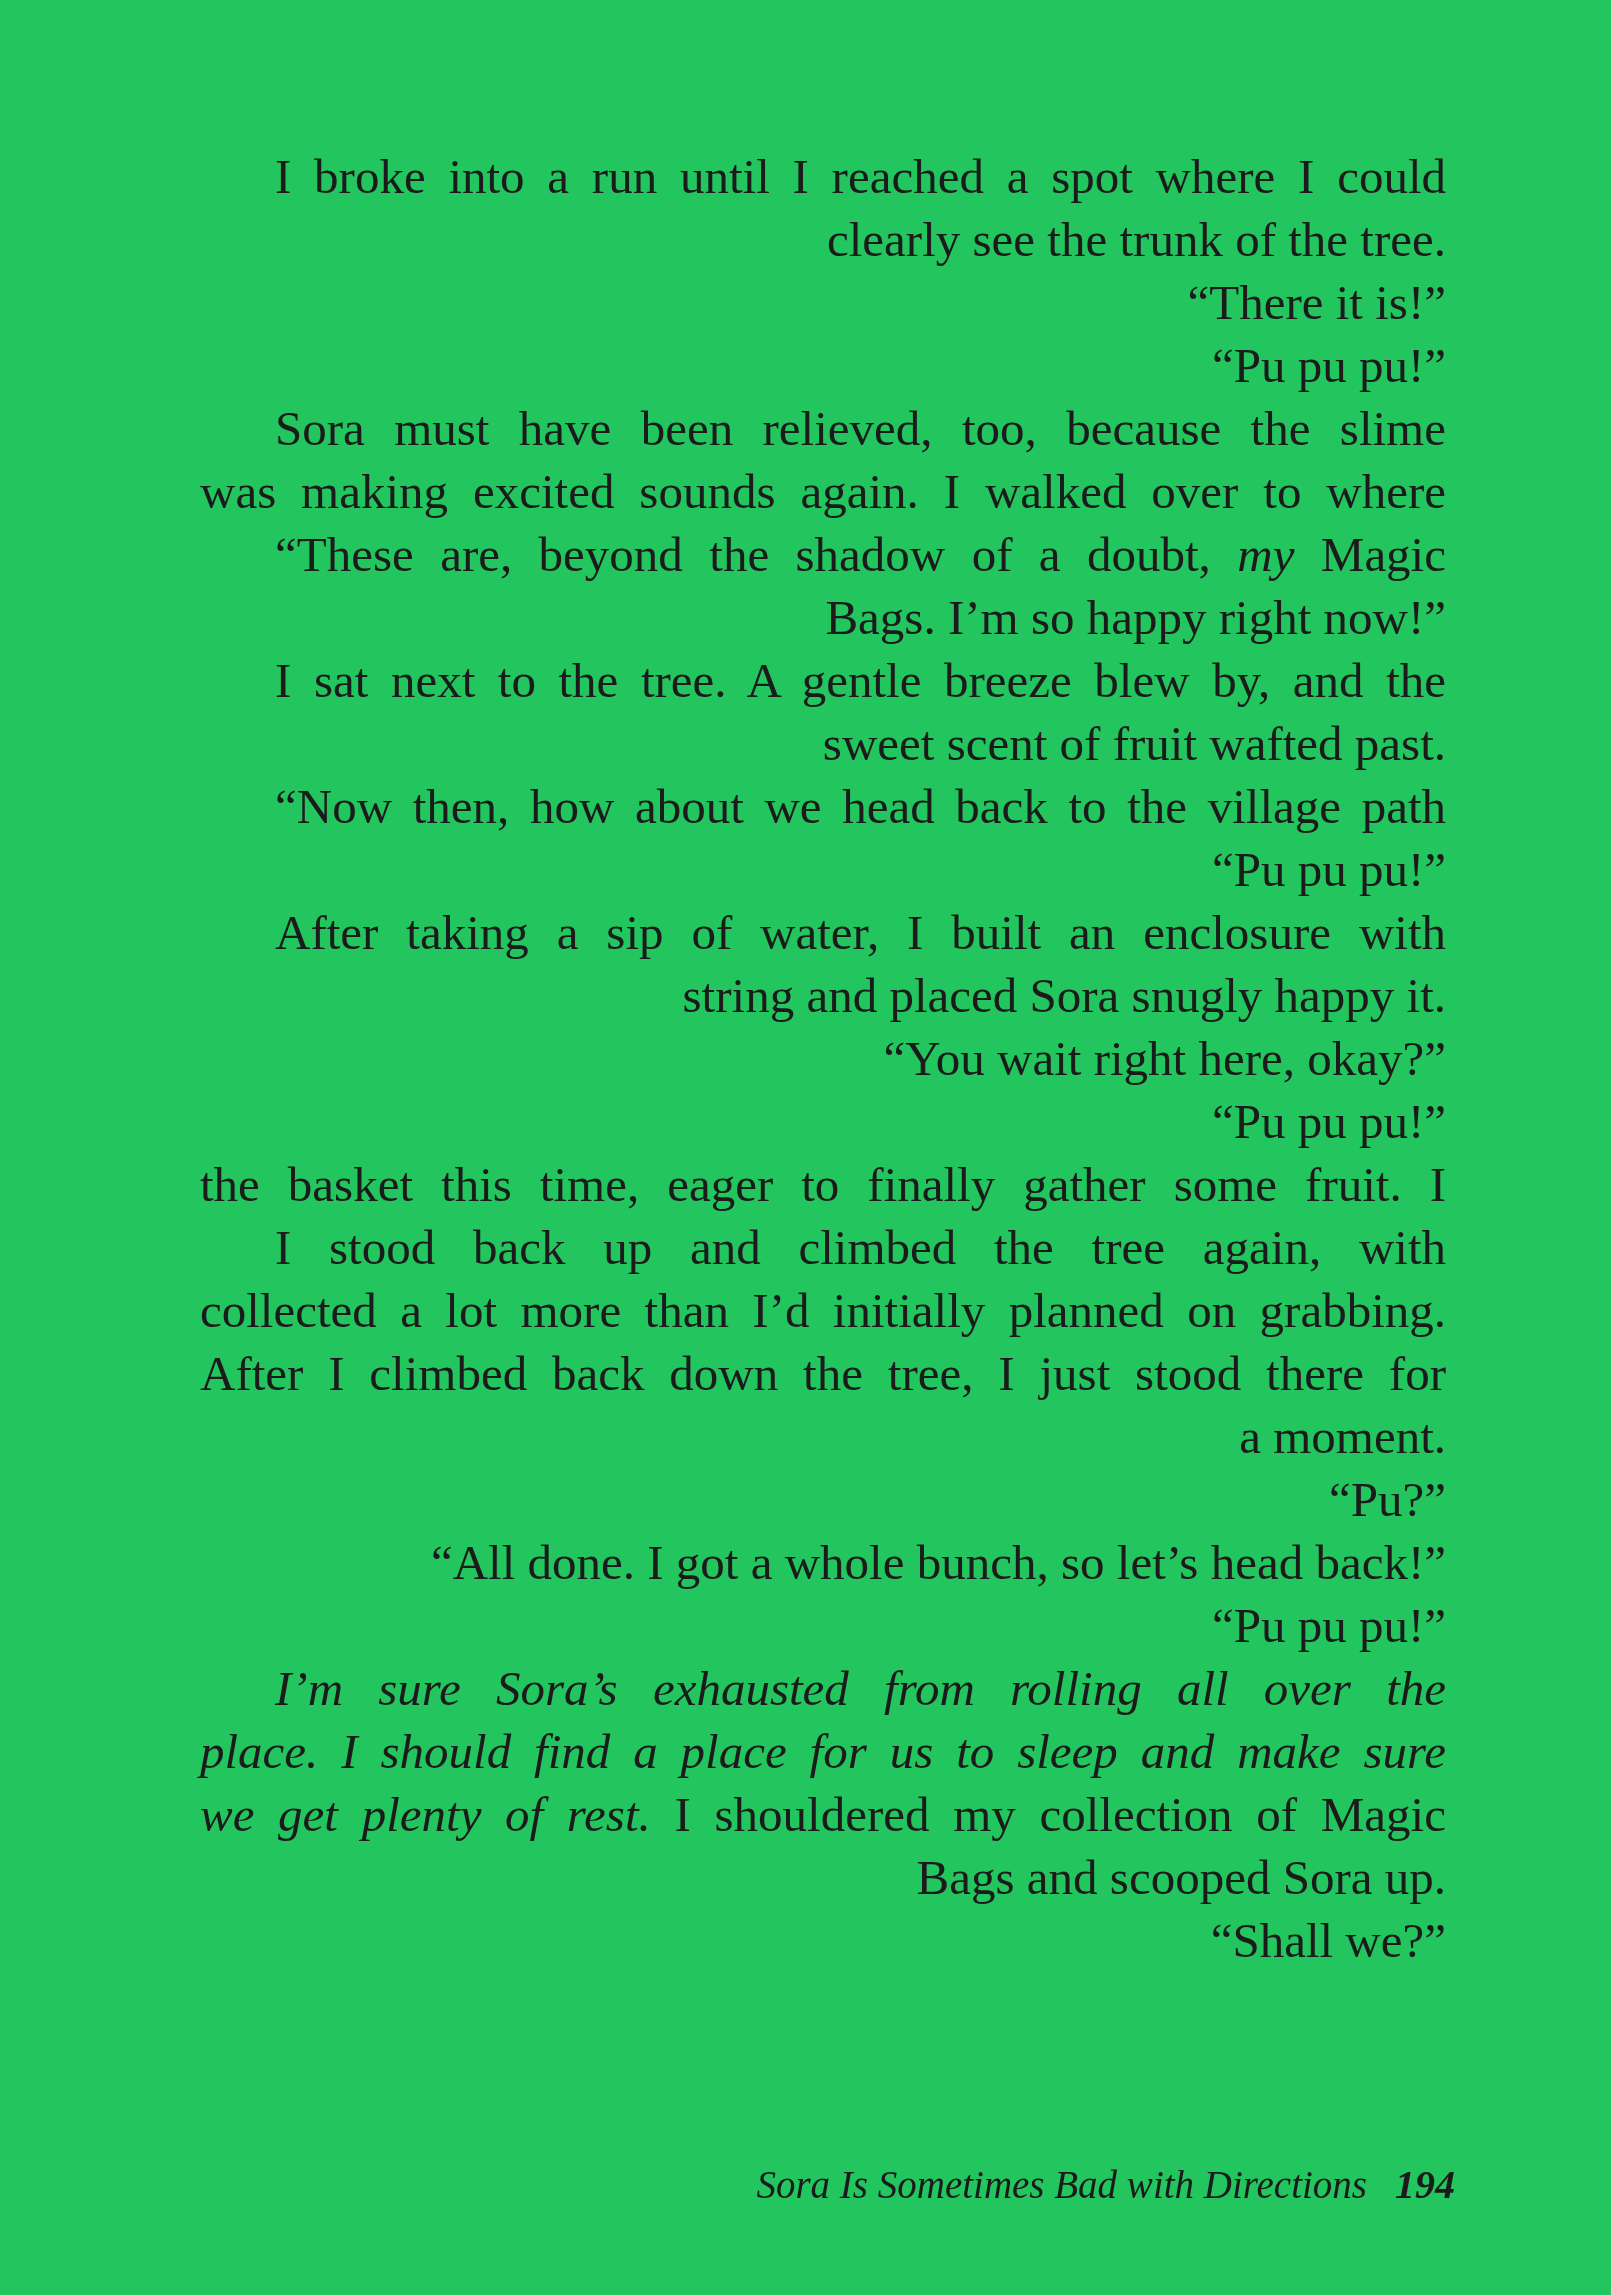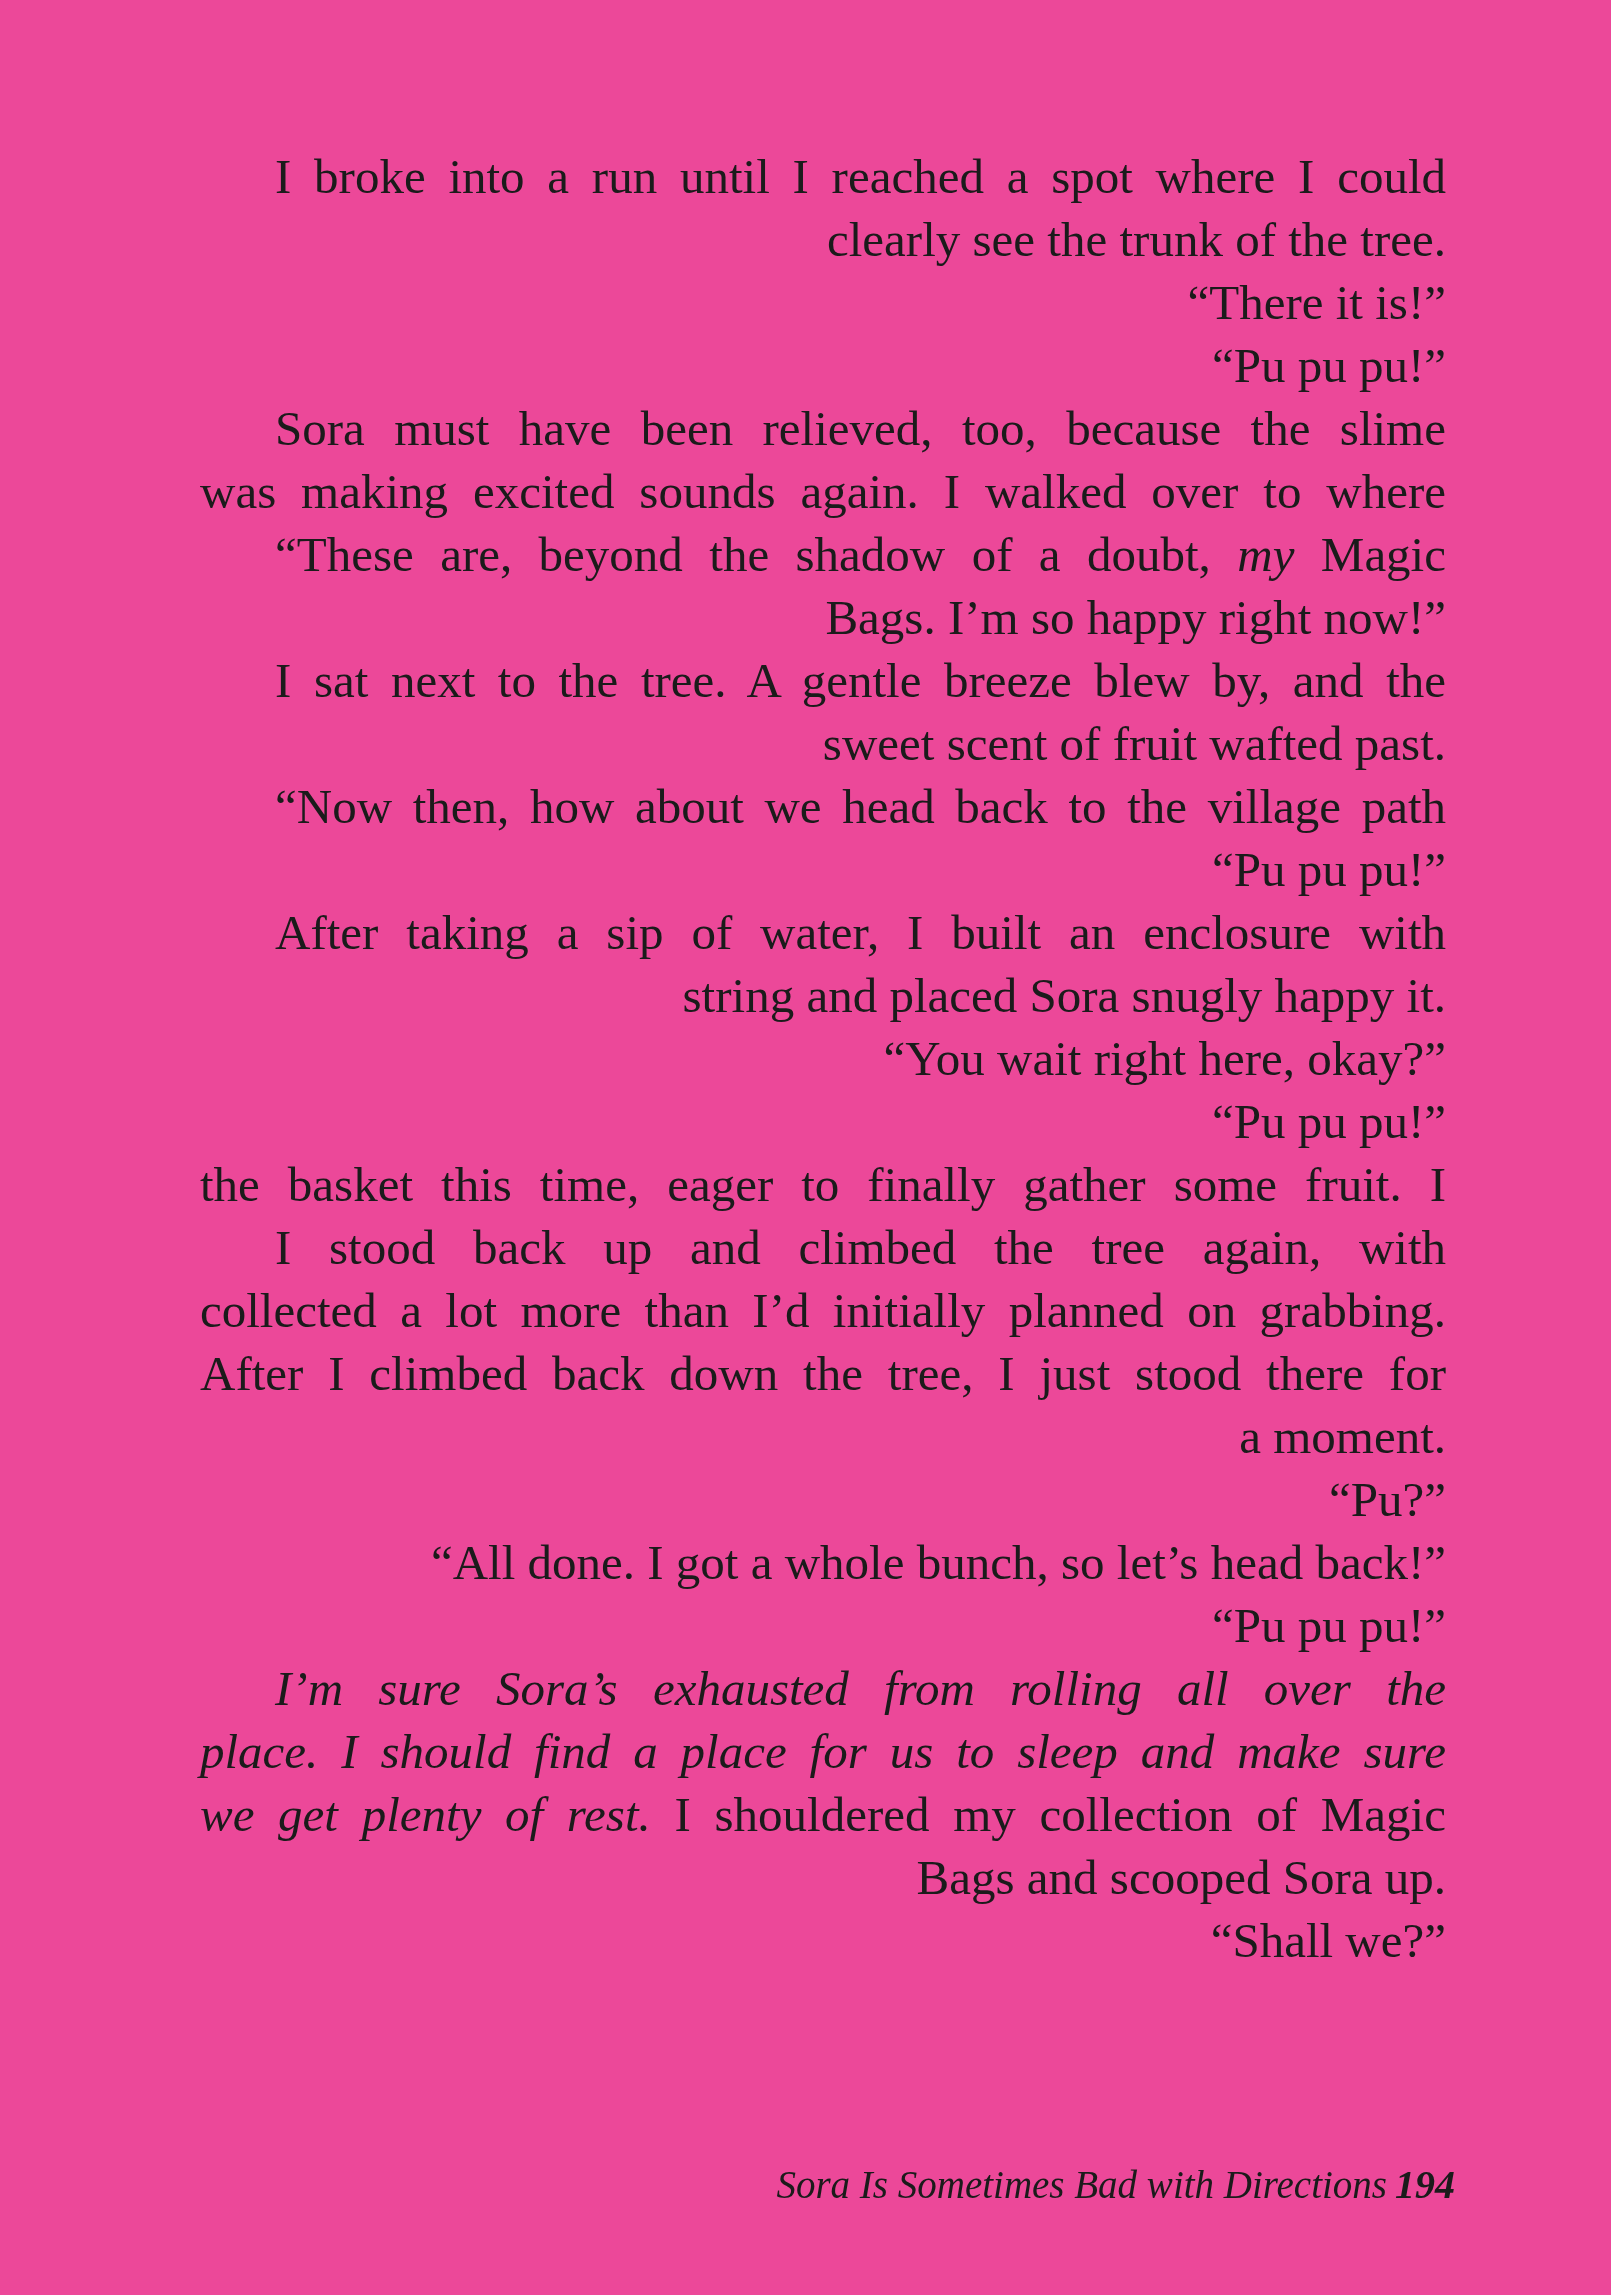--- a/index.html
+++ b/index.html
@@ -4,21 +4,21 @@
 <style>
   html, body {
     margin: 0;
     padding: 0;
     background: #ffffff;
   }
   .page {
     position: relative;
     width: 1611px;
     height: 2295px;
-    background: #ec4899;
+    background: #22c55e;
     font-family: "Liberation Serif", "DejaVu Serif", serif;
     color: #1b1b1b;
     overflow: hidden;
   }
   .text-block {
     position: absolute;
     left: 200px;
     top: 145px;
     width: 1246px;
     font-size: 49px;
@@ -36,21 +36,21 @@
   }
   .italic {
     font-style: italic;
   }
   .footer {
     position: absolute;
     top: 2161px;
     right: 156px;
     display: flex;
     align-items: baseline;
-    gap: 8px;
+    gap: 28px;
     white-space: nowrap;
   }
   .running-title {
     font-style: italic;
     font-size: 39px;
   }
   .page-number {
     font-style: italic;
     font-weight: bold;
     font-size: 40px;

